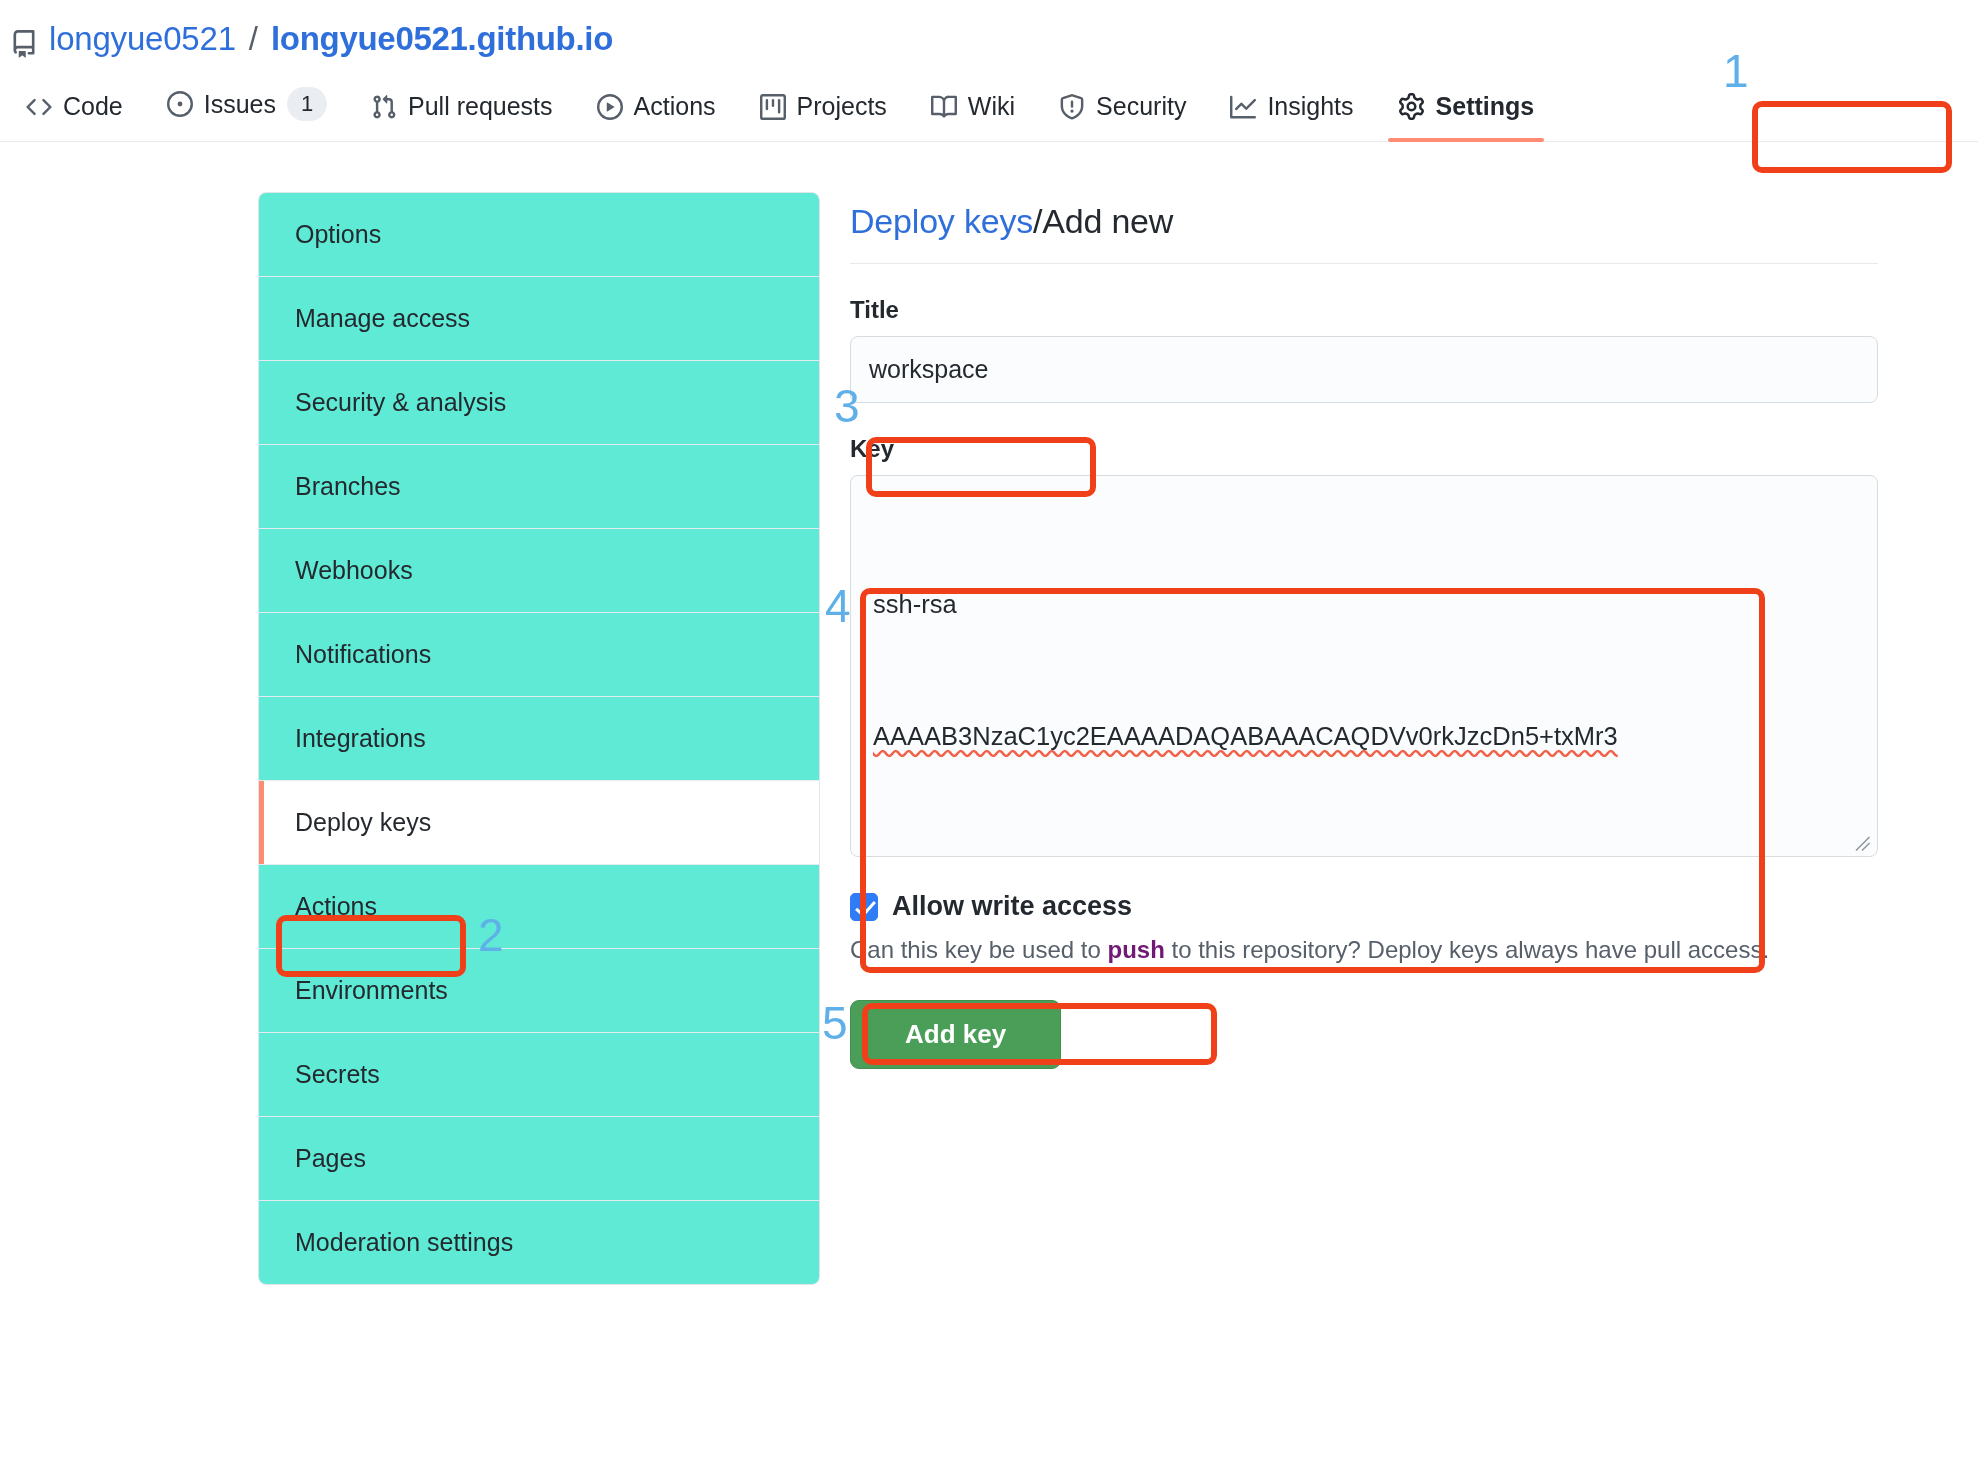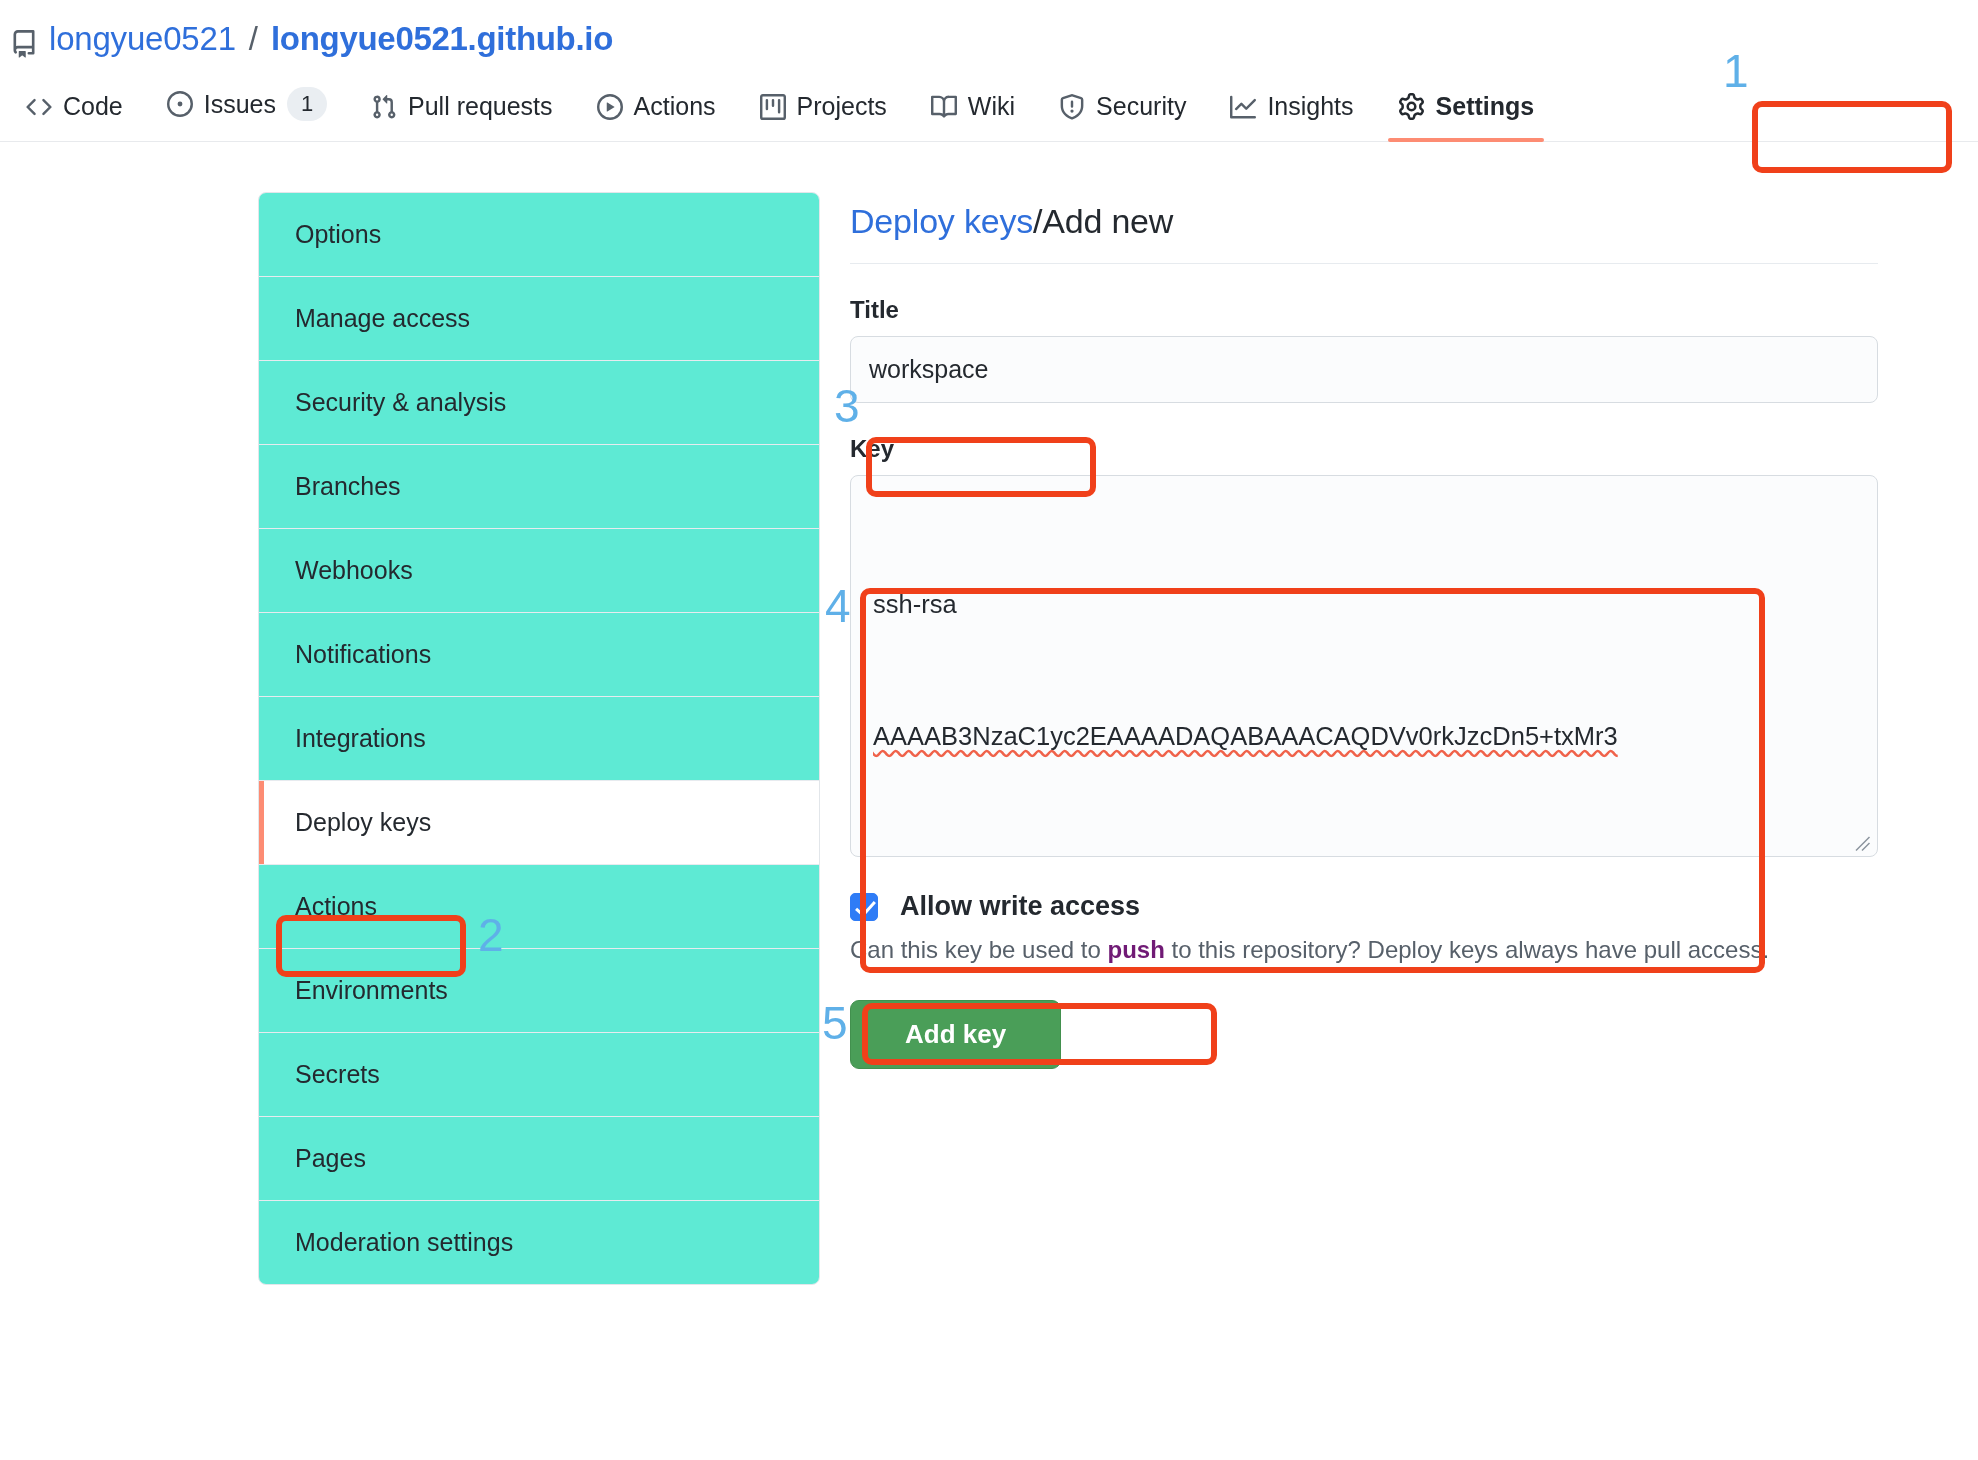--- a/index.html
+++ b/index.html
@@ -136,21 +136,21 @@
     text-decoration: underline wavy #f0624a;
     text-decoration-skip-ink: none;
     text-underline-offset: 4px;
   }
   .resize-grip {
     position: absolute; right: 6px; bottom: 4px;
     width: 18px; height: 18px; pointer-events: none;
   }
 
   .check-row {
-    display: flex; align-items: center; gap: 22px;
+    display: flex; align-items: center; gap: 14px;
     margin-top: 34px;
   }
   .cbox {
     width: 28px; height: 28px; border-radius: 5px;
     background: #2f7cf6; position: relative; flex: none;
     border: 1px solid #2f7cf6;
   }
   .cbox::after {
     content: ""; position: absolute;
     left: 9px; top: 3px; width: 8px; height: 16px;

